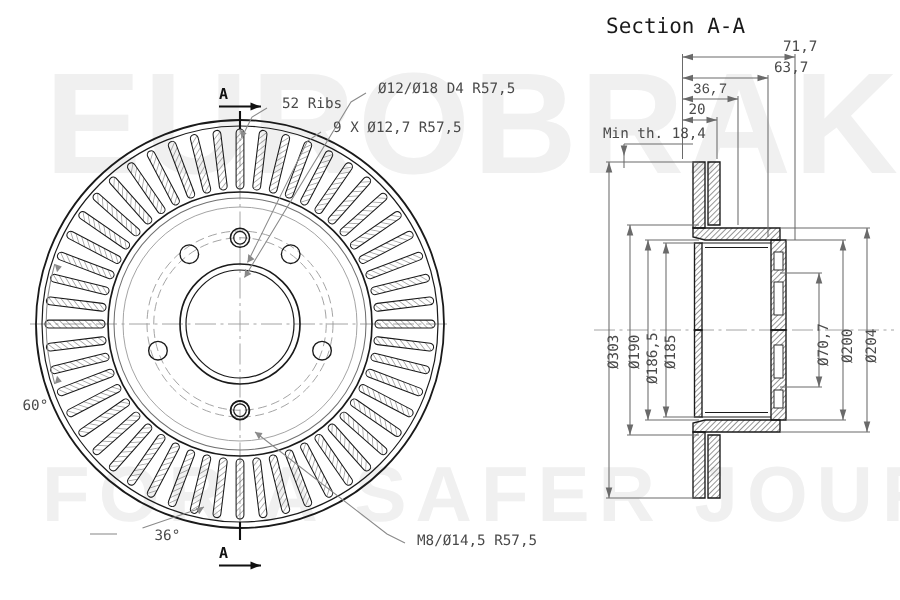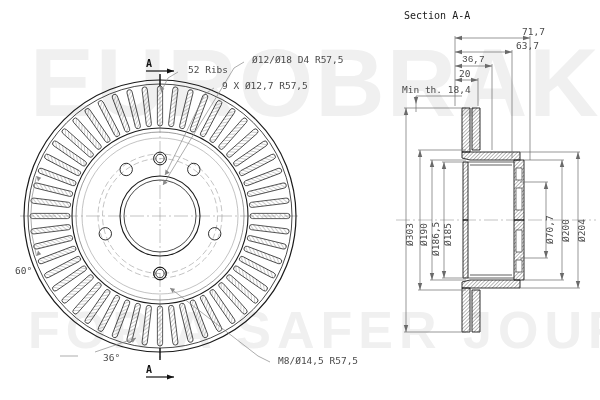--- a/index.html
+++ b/index.html
@@ -294,21 +294,21 @@
   <div class="lbl" style="left:188px;top:64px;">52 Ribs</div>
   <div class="lbl" style="left:252px;top:54px;">Ø12/Ø18 D4   R57,5</div>
   <div class="lbl" style="left:222px;top:80px;">9 X Ø12,7   R57,5</div>
   <div class="lbl" style="left:278px;top:355px;">M8/Ø14,5   R57,5</div>
   <div class="lbl" style="left:15px;top:265px;">60°</div>
   <div class="lbl" style="left:103px;top:352px;">36°</div>
 
   <div class="secmark" style="left:146px;top:58px;">A</div>
   <div class="secmark" style="left:146px;top:364px;">A</div>
 
-  <div class="lbl dk" style="left:404px;top:10px;font-size:10px;">Section A-A</div>
+  <div class="lbl dk" style="left:404px;top:10px;font-size:14px;">Section A-A</div>
 
   <div class="lbl" style="left:482px;top:26px;margin-left:40px;">71,7</div>
   <div class="lbl" style="left:473px;top:40px;margin-left:43px;">63,7</div>
   <div class="lbl" style="left:462px;top:54px;font-family:Liberation Mono, monospace;">36,7</div>
   <div class="lbl" style="left:459px;top:68px;">20</div>
   <div class="lbl" style="left:402px;top:84px;">Min th. 18,4</div>
 
   <div class="vlbl" style="left:404px;top:246px;">Ø303</div>
   <div class="vlbl" style="left:418px;top:246px;">Ø190</div>
   <div class="vlbl" style="left:430px;top:256px;">Ø186,5</div>

